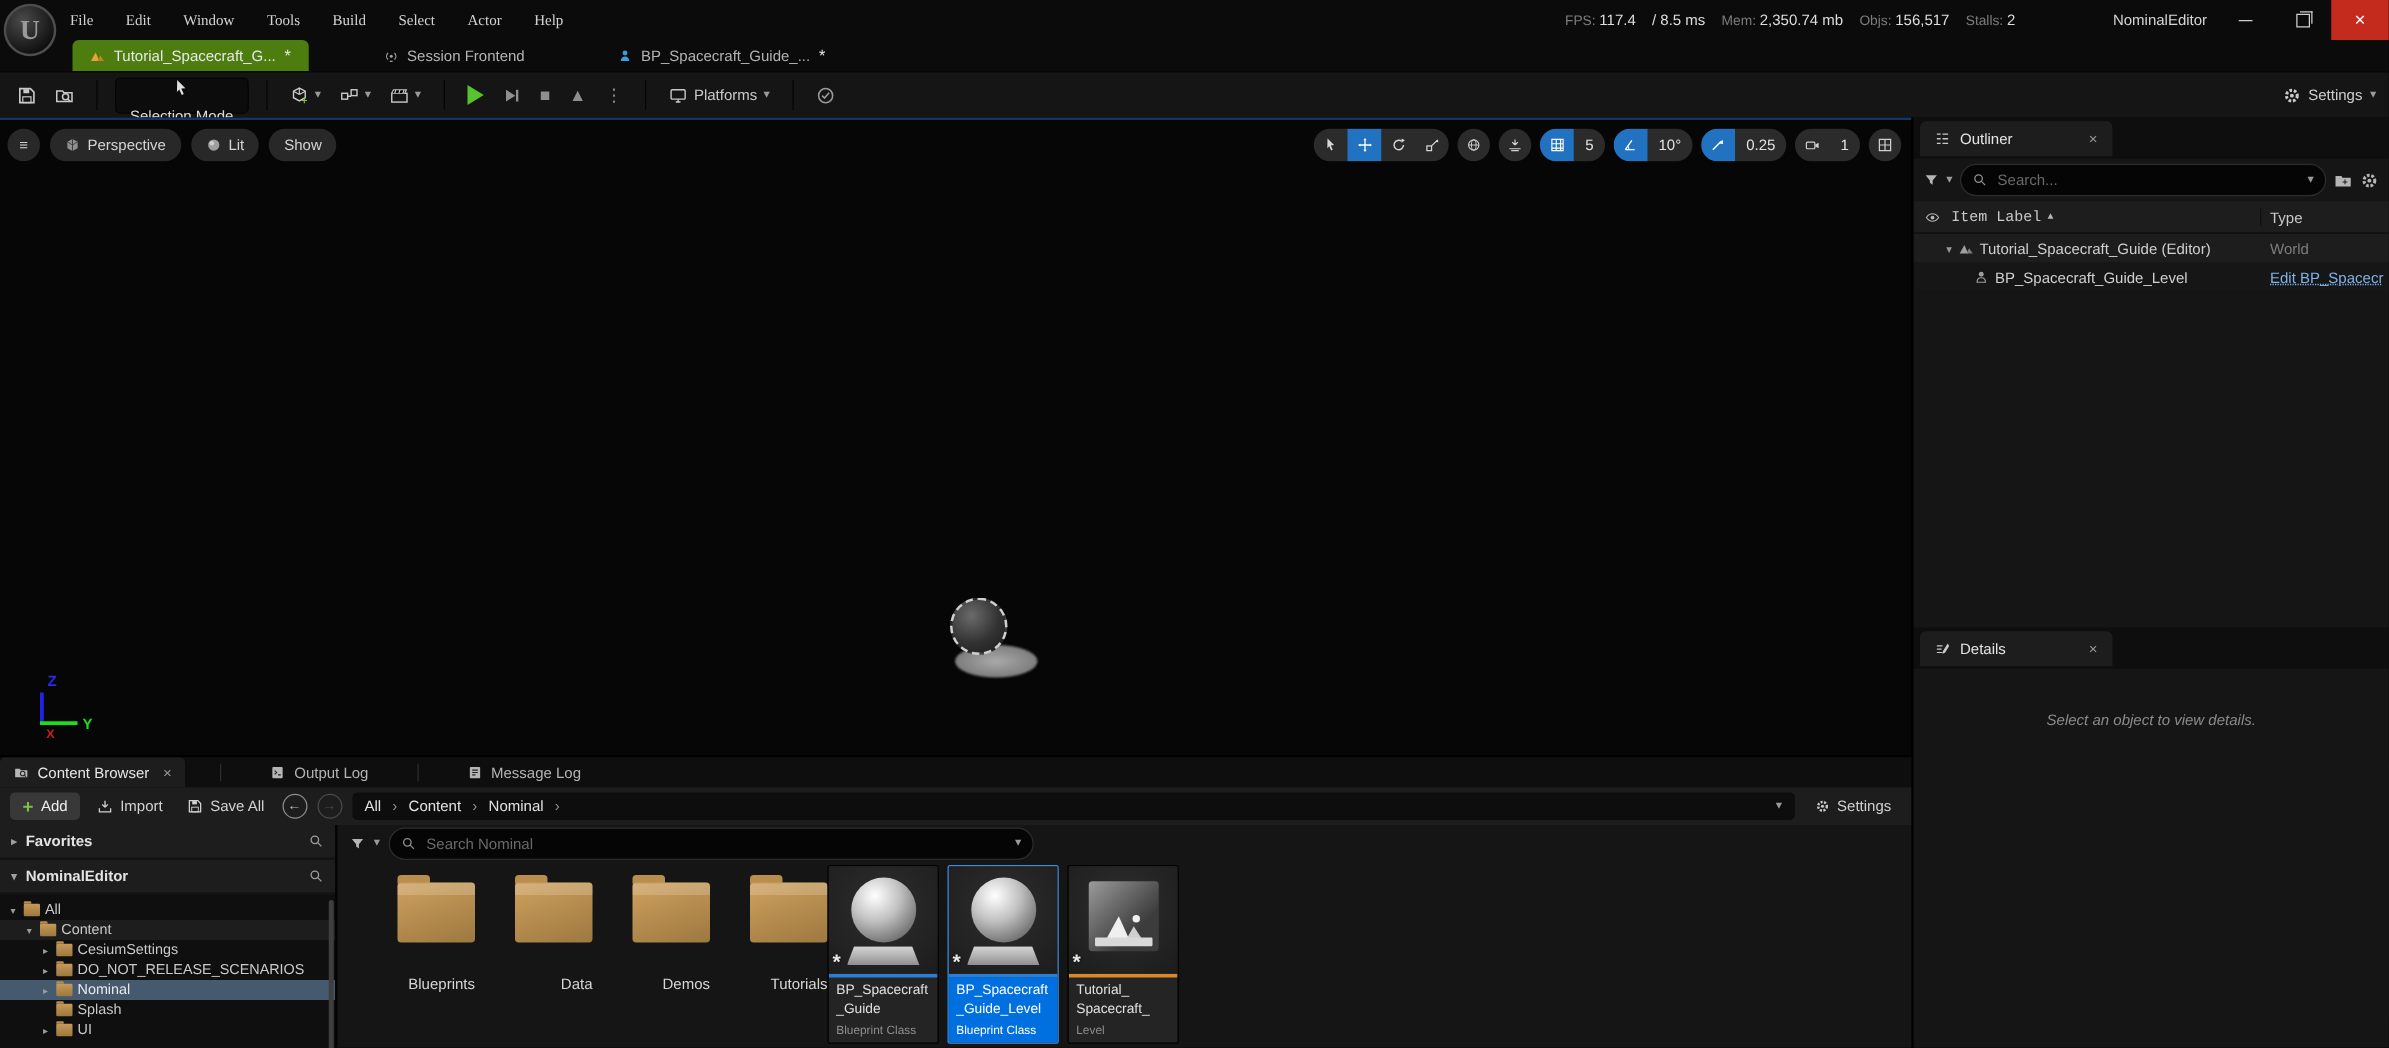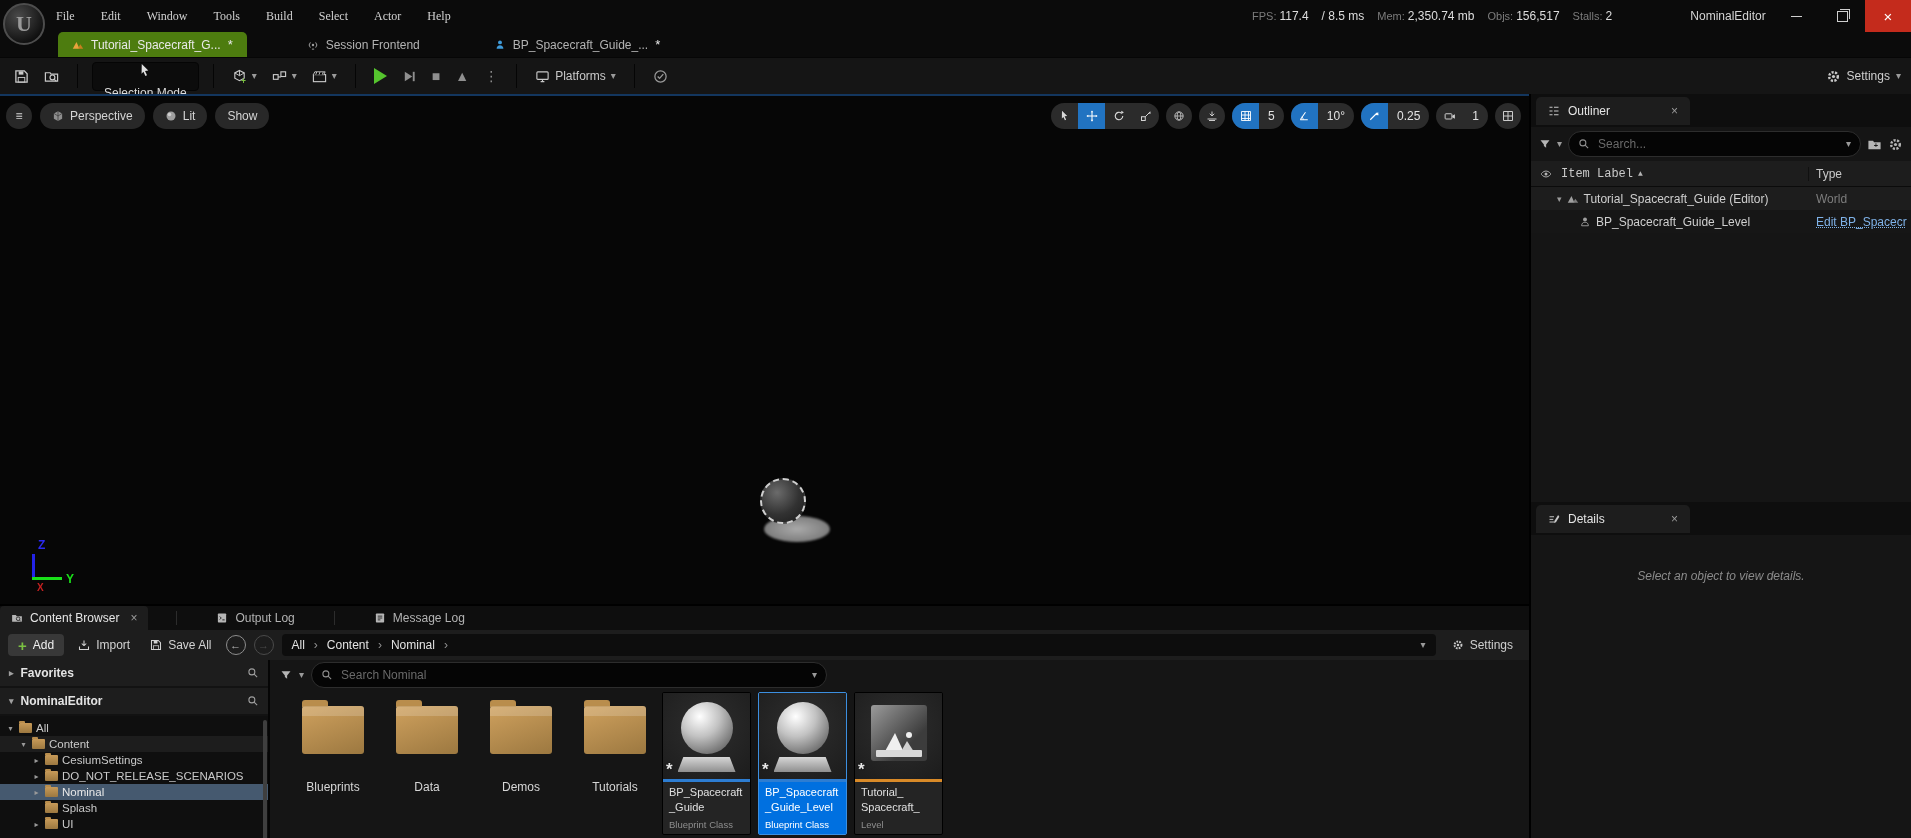--- a/index.html
+++ b/index.html
@@ -118,21 +118,21 @@
   .trow .arr{width:9px;color:#9a9a9a;font-size:8px;text-align:center;}
   .trow.shaded{background:rgba(255,255,255,.06);}
   .trow.selected{background:#45596f;color:#e8e8e8;}
   .fmini{width:13px;height:10px;background:linear-gradient(#c79a58,#9c7840);border-radius:1px;position:relative;flex:0 0 auto;}
   .fmini:before{content:'';position:absolute;top:-2px;left:0;width:6px;height:2px;background:#b98d4c;border-radius:1px 1px 0 0;}
   #side-scroll{position:absolute;right:1px;top:60px;width:4px;height:150px;background:#3f3f3f;border-radius:2px;}
   #cb-content{flex:1;background:#151515;display:flex;flex-direction:column;min-width:0;}
   #cb-filter-row{height:30px;display:flex;align-items:center;gap:7px;padding:0 10px;flex:0 0 auto;}
   #cb-search{width:496px;flex:none;}
   #asset-grid{flex:1;display:flex;align-items:flex-start;padding:2px 0 0 16px;}
-  .ftile{width:94px;display:flex;flex-direction:column;align-items:center;padding-top:14px;}
+  .ftile{width:94px;display:flex;flex-direction:column;align-items:flex-end;padding-top:14px;}
   .folder-big{width:62px;height:48px;background:linear-gradient(160deg,#cfa15e,#9c7840);border-radius:3px;position:relative;}
   .folder-big:before{content:'';position:absolute;top:-6px;left:0;width:26px;height:7px;background:#b98d4c;border-radius:3px 3px 0 0;}
   .folder-big:after{content:'';position:absolute;top:0;left:0;right:0;height:10px;background:rgba(255,255,255,.18);border-radius:3px 3px 0 0;}
   .ftile .flabel{margin-top:26px;color:#d6d6d6;font-size:12px;}
   .card{width:87px;margin-right:7px;background:#242424;border:1px solid #000;border-radius:2px;overflow:hidden;position:relative;}
   .card.selected{border:1px solid #3c8fe0;}
   .card .thumb{height:86px;background:radial-gradient(circle at 50% 38%,#2e2e2e,#1c1c1c);position:relative;}
   .card .strip{height:3px;}
   .card .cname{padding:3px 6px 1px;height:32px;font-size:11px;line-height:15px;color:#e0e0e0;white-space:pre-line;overflow:hidden;word-break:break-all;}
   .card .ctype{padding:1px 6px 4px;font-size:9.5px;color:#8e8e8e;}

